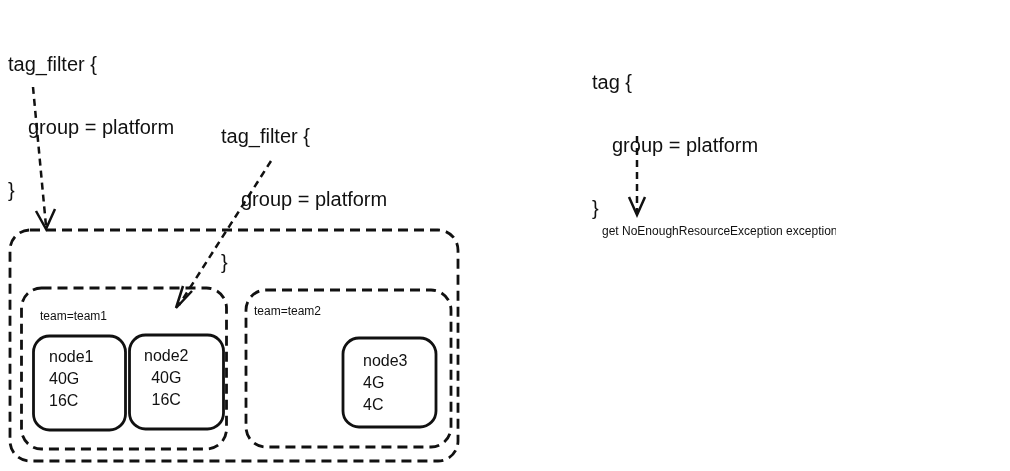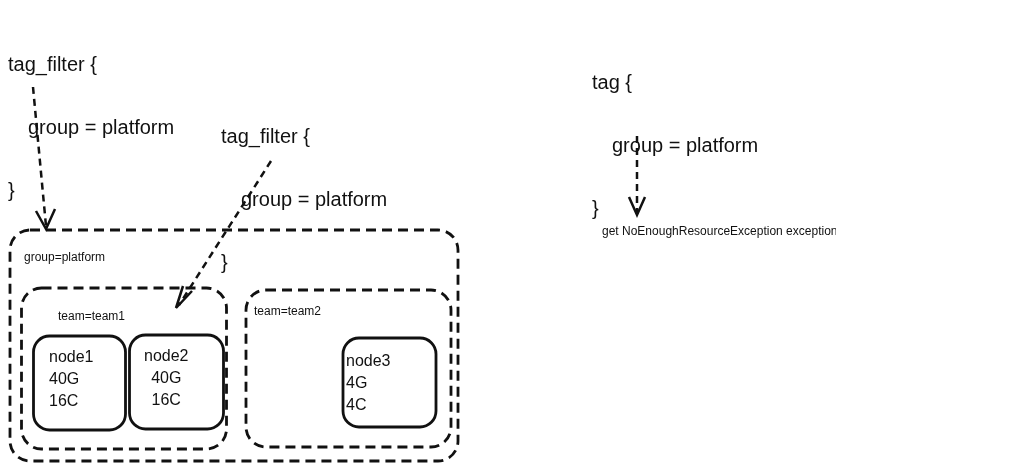--- a/index.html
+++ b/index.html
@@ -83,35 +83,34 @@
   </div>
 
   <div class="abs code" style="left:592px; top:30px;">
     <div class="ln">tag {</div>
     <div class="ln ind">group = platform</div>
     <div class="ln">}</div>
   </div>
 
   <div class="abs label" style="left:602px; top:221px;">get NoEnoughResourceException exception</div>
 
-  <div class="abs label" style="left:24px; top:247px;">group=platform</div>
-  <div class="abs label" style="left:58px; top:306px;">team=team1</div>
+  <div class="abs label" style="left:40px; top:306px;">team=team1</div>
   <div class="abs label" style="left:254px; top:301px;text-align:right;">team=team2</div>
 
   <div class="abs node-text" style="left:49px; top:346px;">
     <div>node1</div>
     <div>40G</div>
     <div>16C</div>
   </div>
 
   <div class="abs node-text" style="left:144px; top:345px;text-align:center;">
     <div>node2</div>
     <div>40G</div>
     <div>16C</div>
   </div>
 
-  <div class="abs node-text" style="left:346px; top:350px;">
+  <div class="abs node-text" style="left:363px; top:350px;">
     <div>node3</div>
     <div>4G</div>
     <div>4C</div>
   </div>
 
 </div>
 
 </body></html>

